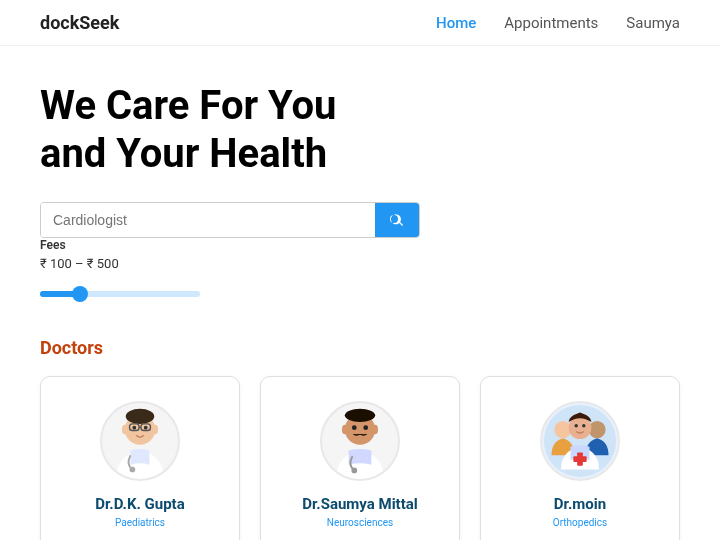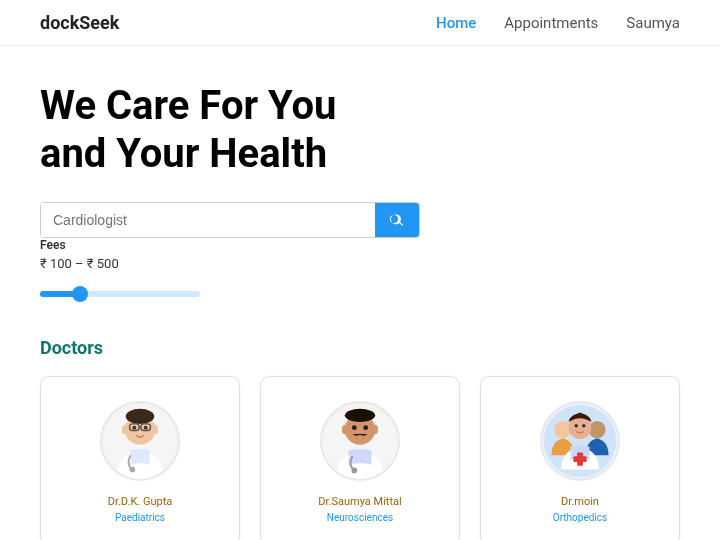--- a/index.html
+++ b/index.html
@@ -128,21 +128,21 @@
       cursor: pointer;
     }
 
     
     .doctors-section {
       padding: 0 40px 30px 40px;
     }
     .doctors-heading {
       font-size: 18px;
       font-weight: 700;
-      color: #0f766e;
+      color: #c2410c;
       margin-bottom: 18px;
     }
     .doctors-grid {
       display: flex;
       gap: 20px;
     }
     .doctor-card {
       flex: 1;
       background: #fff;
       border: 1px solid #e0e0e0;
@@ -171,23 +171,23 @@
       background: #f5f5f5;
     }
     .avatar-mittal {
       background: #f5f5f5;
     }
     .avatar-moin {
       background: #e8f0fe;
     }
 
     .doctor-name {
-      font-size: 11px;
-      font-weight: 400;
-      color: #a16207;
+      font-size: 15px;
+      font-weight: 700;
+      color: #0c4a6e;
       margin-bottom: 4px;
     }
     .doctor-specialty {
       font-size: 10px;
       color: #2196f3;
       margin-bottom: 4px;
     }
     .stars {
       display: flex;
       gap: 3px;

